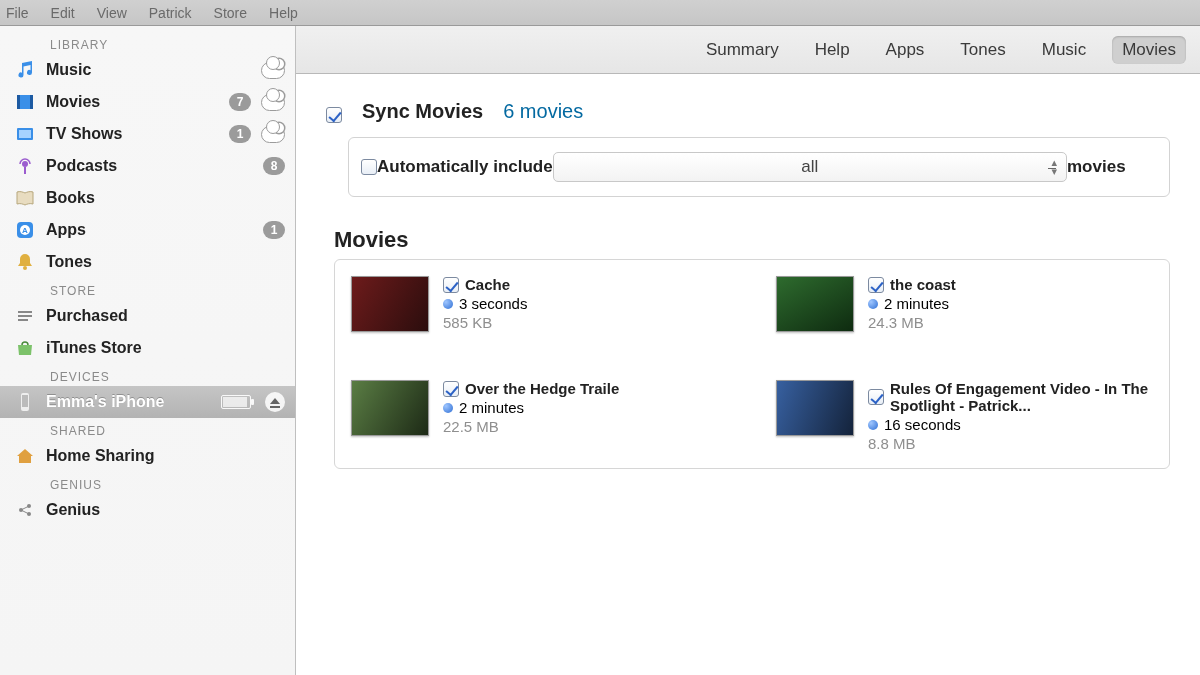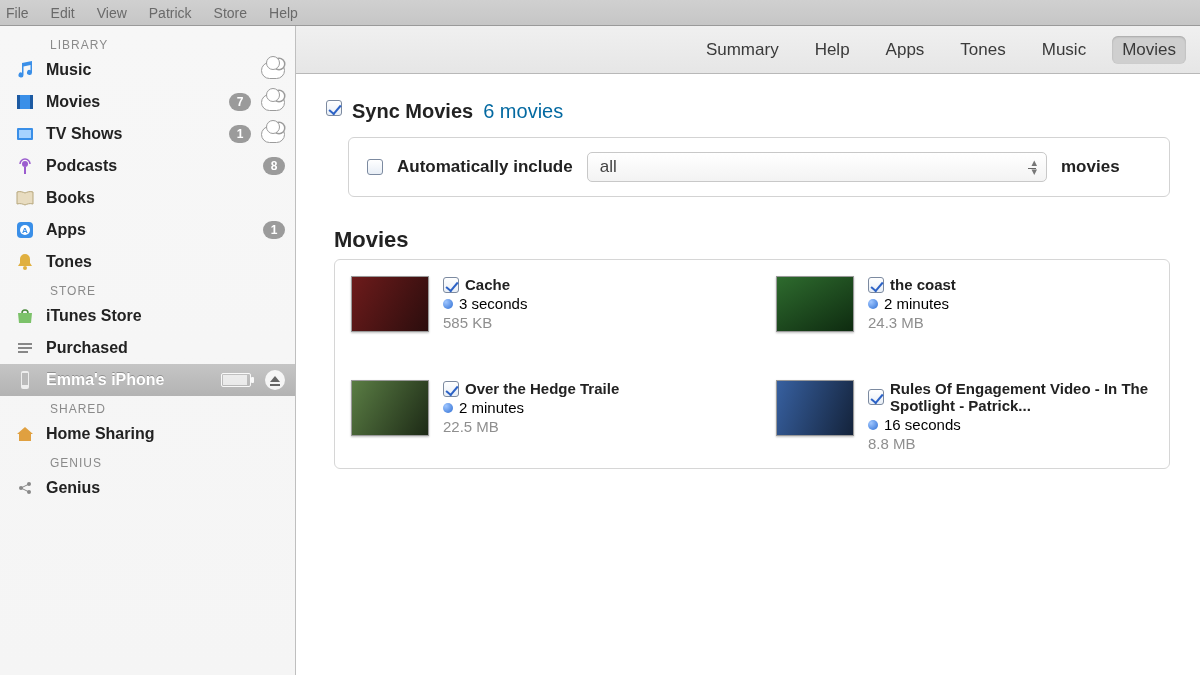--- a/index.html
+++ b/index.html
@@ -101,45 +101,45 @@
     background: linear-gradient(#f0f0f0,#e6e6e6);
     border-bottom:1px solid #b8b8b8;
     display:flex; align-items:center; justify-content:flex-end;
     padding: 0 14px; gap:16px;
     font-size:17px; color:#3a3a3a;
   }
   .tabbar .tab { padding:4px 10px; border-radius:6px; cursor:default; }
   .tabbar .tab.active { background:#cfcfcf; box-shadow: inset 0 1px 2px rgba(0,0,0,.2);}
   .content { flex:1; padding: 26px 30px; overflow:auto; }
 
-  .sync-line { display:flex; align-items:flex-start; gap:10px; font-size:20px; }
+  .sync-line { display:flex; align-items:flex-end; gap:20px; font-size:20px; }
   .sync-line .title { font-weight:bold; }
   .sync-line .count { color:#0369a1; }
 
   .chk {
     width:16px;height:16px;border:1px solid #7c8aa0;border-radius:3px;
     background:linear-gradient(#fff,#e8eef6);position:relative;display:inline-block;flex-shrink:0;
   }
   .chk.on::after{
     content:"";position:absolute;left:2px;top:4px;width:10px;height:5px;
     border-left:2.5px solid #2c62c6;border-bottom:2.5px solid #2c62c6;transform:rotate(-50deg);
   }
 
   .auto-bar {
     margin:14px 0 0 22px;
     border:1px solid #d3d3d3; border-radius:6px;
-    padding: 14px 18px;
-    display:flex; align-items:center; gap:14px;
+    padding: 14px 12px;
+    display:flex; align-items:center; 
     font-size:17px;
   }
   .auto-bar .sel {
     flex:1; border:1px solid #c8c8c8; border-radius:5px;
     height:30px; display:flex; align-items:center; padding:0 12px;
     background:linear-gradient(#fff,#f3f3f3);
-    position:relative; color:#444;
+    position:relative; color:#444;justify-content:center;
   }
   .auto-bar .sel::after{
     content:""; position:absolute; right:10px; top:8px; width:8px; height:14px;
     background:
       linear-gradient(#666,#666) center/8px 1px no-repeat;
   }
   .auto-bar .sel .arrow{ position:absolute; right:9px; top:5px; font-size:11px; color:#777; line-height:9px;}
   .auto-bar .suffix { min-width:90px; }
 
   .movies-head { font-size:22px; font-weight:bold; margin:30px 0 6px 8px; }
@@ -258,37 +258,38 @@
             <circle cx="10" cy="16" r="2" fill="#e0b040"></circle>
           </svg>
         </span>
       <span class="lbl">Tones</span>
     </div>
 
     <div class="side-section">STORE</div>
     <div class="side-item">
       <span class="icon">
           <svg viewBox="0 0 20 20">
-            <path d="M3 7h14l-1 10H4z" fill="#7cc26a"></path>
-            <path d="M7 7a3 3 0 1 1 6 0" fill="none" stroke="#4a8b3c" stroke-width="1.5"></path>
-          </svg>
-        </span>
-      <span class="lbl">iTunes Store</span>
-    </div>
-    <div class="side-item">
-      <span class="icon">
-          <svg viewBox="0 0 20 20">
             <rect x="3" y="5" width="14" height="2" fill="#888"></rect>
             <rect x="3" y="9" width="14" height="2" fill="#888"></rect>
             <rect x="3" y="13" width="10" height="2" fill="#888"></rect>
           </svg>
         </span>
       <span class="lbl">Purchased</span>
     </div>
-
+    <div class="side-item">
+      <span class="icon">
+          <svg viewBox="0 0 20 20">
+            <path d="M3 7h14l-1 10H4z" fill="#7cc26a"></path>
+            <path d="M7 7a3 3 0 1 1 6 0" fill="none" stroke="#4a8b3c" stroke-width="1.5"></path>
+          </svg>
+        </span>
+      <span class="lbl">iTunes Store</span>
+    </div>
+
+    <div class="side-section">DEVICES</div>
     <div class="side-item sel">
       <span class="icon">
           <svg viewBox="0 0 20 20">
             <rect x="6" y="1" width="8" height="18" rx="2" fill="#eee"></rect>
             <rect x="7" y="3" width="6" height="12" fill="#bbb"></rect>
           </svg>
         </span>
       <span class="lbl">Emma's iPhone</span>
       <span class="battery">
           <span class="fill"></span>

